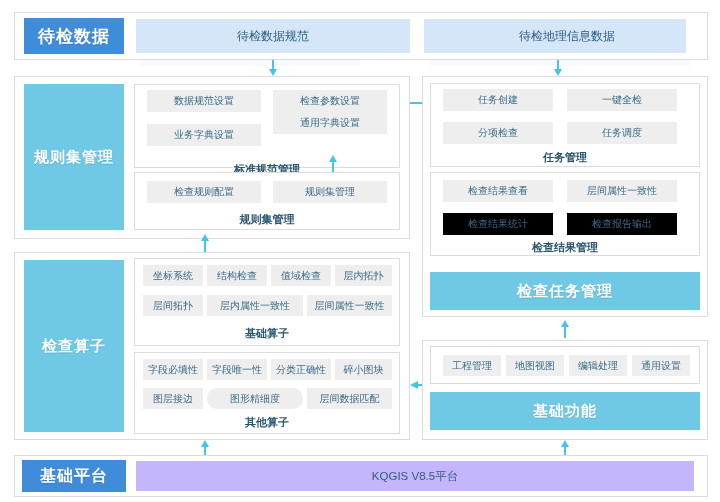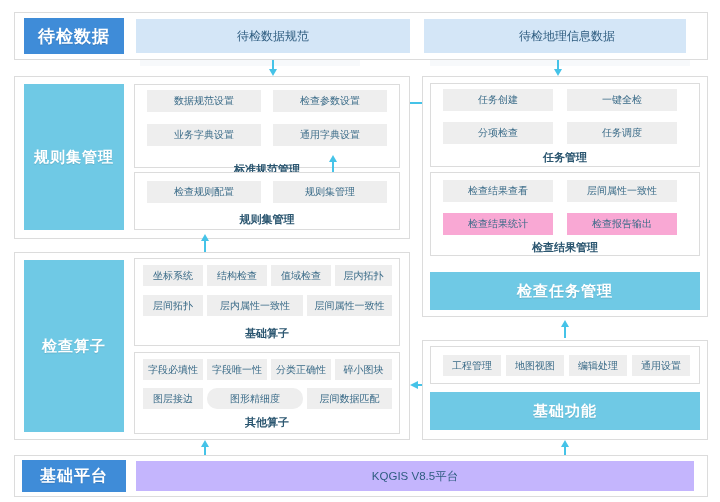--- a/index.html
+++ b/index.html
@@ -89,21 +89,21 @@
     position: absolute;
     background: #eeeeee;
     box-sizing: border-box;
     display: flex;
     align-items: center;
     justify-content: center;
     font-size: 10px;
     color: #3a6b88;
     white-space: nowrap;
   }
-  .tile.alt { background: #f9a8d4; }
+  .tile.alt { background: #000000; }
 
   
   .banner {
     position: absolute;
     background: #6fc9e5;
     box-sizing: border-box;
     display: flex;
     align-items: center;
     justify-content: center;
     color: #ffffff;
@@ -156,21 +156,21 @@
   </div>
 
   <div class="panel" style="left:14px; top:76px; width:396px; height:163px;"></div>
 
   <div class="rail rail-cyan" style="left:24px; top:84px; width:100px; height:146px; font-size:15px;">规则集管理</div>
 
   <div class="group" style="left:134px; top:84px; width:266px; height:84px;"></div>
   <div class="tile" style="left:147px; top:90px; width:114px; height:22px;">数据规范设置</div>
   <div class="tile" style="left:273px; top:90px; width:114px; height:22px;">检查参数设置</div>
   <div class="tile" style="left:147px; top:124px; width:114px; height:22px;">业务字典设置</div>
-  <div class="tile" style="left:273px; top:124px; width:114px; height:22px;">通用字典设置</div>
+  <div class="tile" style="left:273px; top:112px; width:114px; height:22px;">通用字典设置</div>
   <div class="group-title" style="left:134px; top:162px; width:266px;">标准规范管理</div>
 
   <div class="group" style="left:134px; top:172px; width:266px; height:58px;"></div>
   <div class="tile" style="left:147px; top:181px; width:114px; height:22px;">检查规则配置</div>
   <div class="tile" style="left:273px; top:181px; width:114px; height:22px;">规则集管理</div>
   <div class="group-title" style="left:134px; top:212px; width:266px;">规则集管理</div>
 
   <div class="arrow" style="left:328px; top:155px; width:10px; height:17px;">
     <svg width="10" height="17" viewBox="0 0 10 17">
       <line x1="5" y1="17" x2="5" y2="6" stroke="#45c3e8" stroke-width="2"></line>

